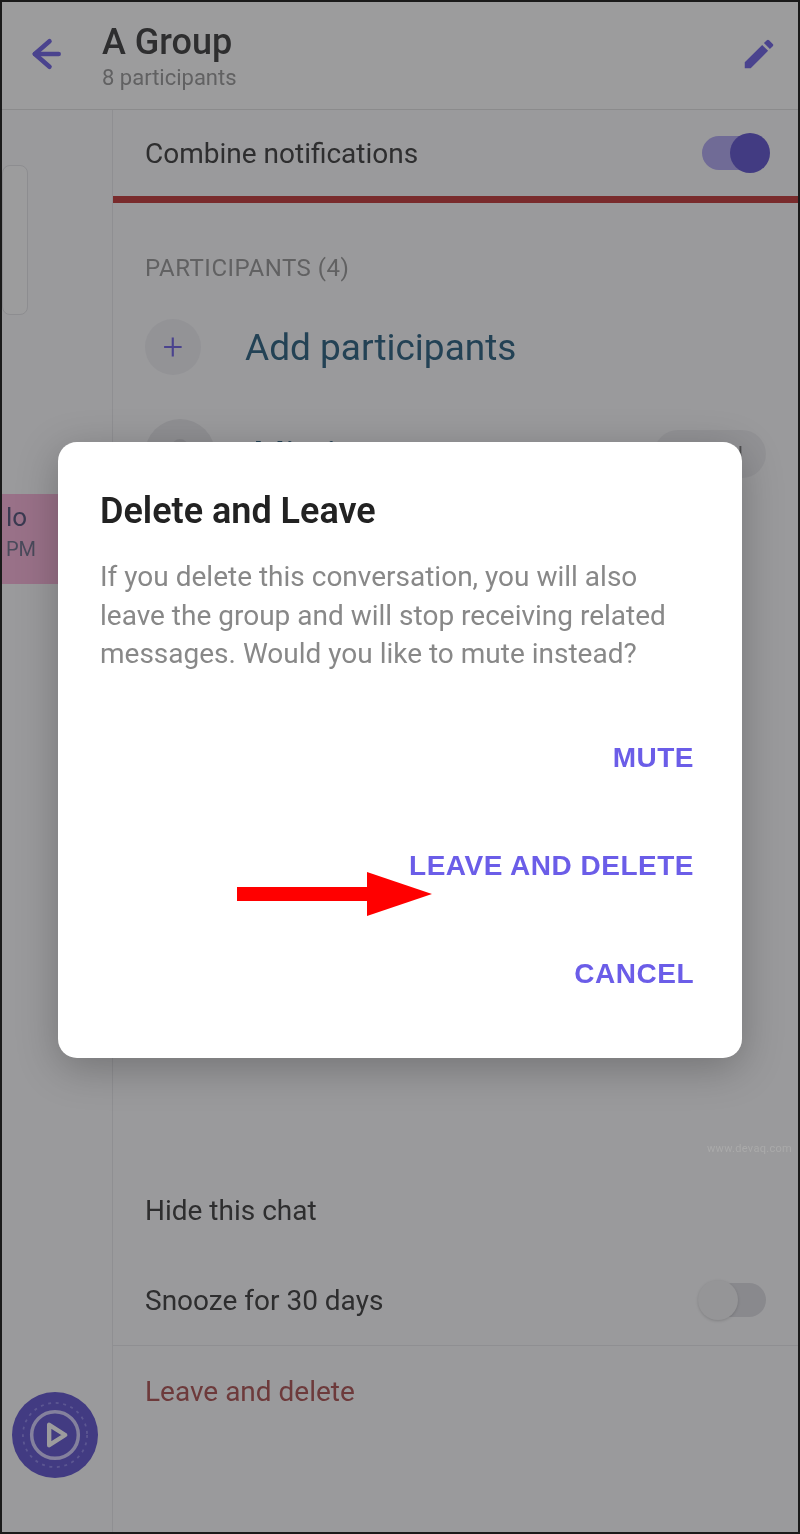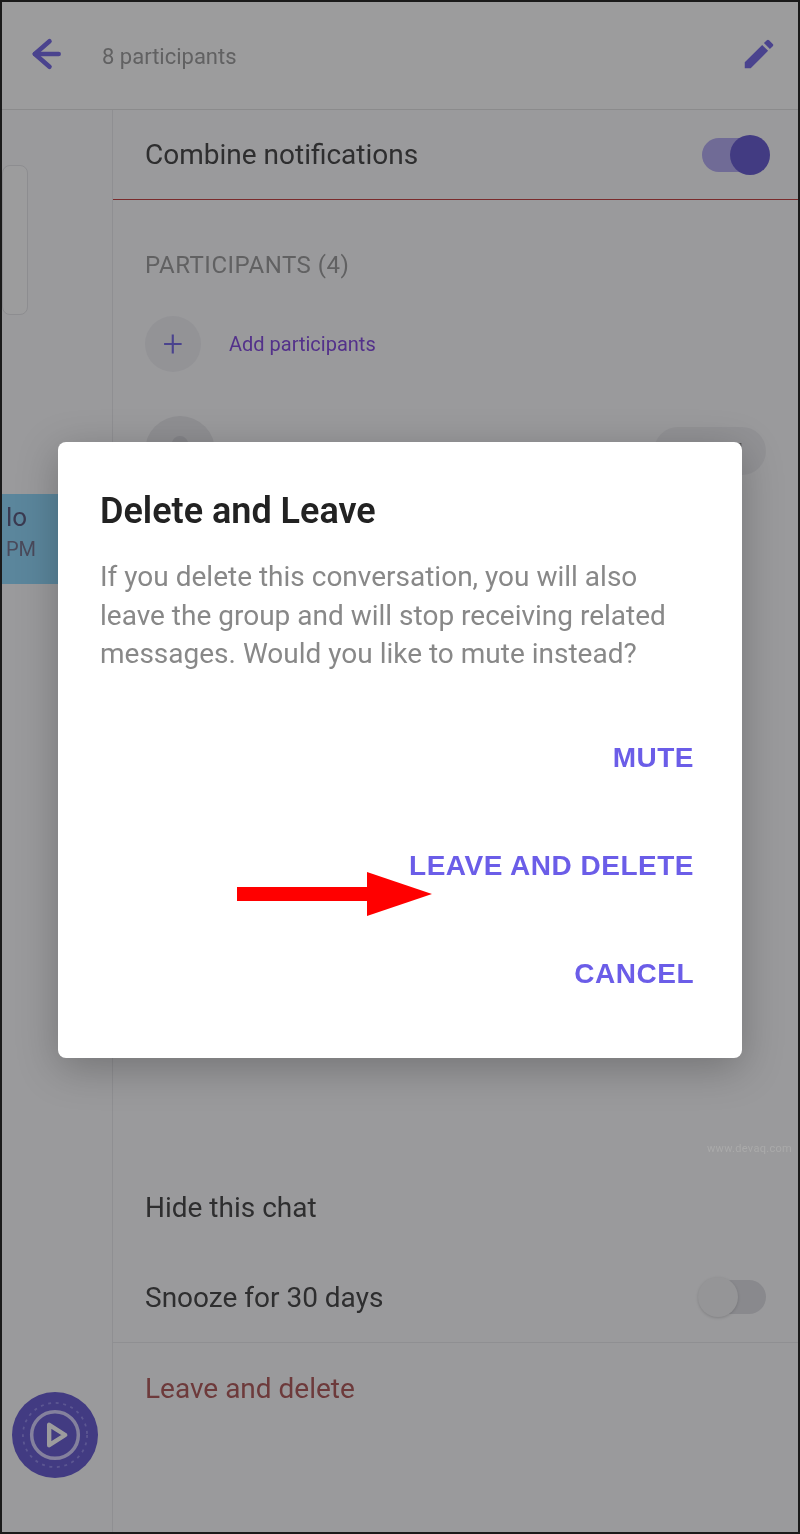--- a/index.html
+++ b/index.html
@@ -56,21 +56,21 @@
       left: 0; top: 55px;
       width: 26px; height: 150px;
       background: #fff;
       border: 1px solid #e0e0e4;
       border-radius: 8px;
     }
     .sliver-sel {
       position: absolute;
       left: 0; top: 384px;
       width: 88px; height: 90px;
-      background: #7dd3fc;
+      background: #f9a8d4;
       color: #3b3a66;
       font-size: 26px;
       padding: 8px 4px;
       overflow: hidden;
     }
     .sliver-sel .l1 { display:block; }
     .sliver-sel .l2 { font-size: 20px; color:#5a5a7a; }
     .fab-play {
       position: absolute;
       left: 10px; bottom: 58px;
@@ -101,39 +101,39 @@
     .toggle-off .knob { background: #f0f0f2; right: auto; left: -4px; box-shadow: 0 1px 3px rgba(0,0,0,0.2);}
     .section-title {
       font-size: 24px; color: #888; letter-spacing: 0.5px;
     }
     .add-btn {
       width: 56px; height: 56px; border-radius: 50%;
       background: #ecece f; background: #ececf1;
       display: flex; align-items: center; justify-content: center;
       color: #5b4ce0; font-size: 36px; font-weight: 300;
     }
-    .participant-name { font-size: 20px; color: #6d28d9; }
+    .participant-name { font-size: 37px; color: #0c4a6e; margin-left: 16px; }
     .avatar-ph {
       width: 70px; height: 70px; border-radius: 50%;
       background: #e4e4e8; display:flex; align-items:center; justify-content:center;
       margin-right: 22px; flex-shrink: 0;
       position: relative;
     }
     .avatar-ph svg { width: 40px; height: 40px; opacity: 0.6; }
     .admin-badge {
       background: #ebebef; color: #666;
       font-size: 20px; letter-spacing: 1px;
       padding: 12px 22px; border-radius: 28px;
     }
     
     .dialog {
       position: absolute;
       left: 56px; right: 56px; top: 440px;
       background: #fff;
-      border-radius: 8px;
+      border-radius: 19px;
       box-shadow: 0 10px 40px rgba(0,0,0,0.25);
       z-index: 20;
       padding: 48px 42px 30px 42px;
     }
     .dialog-title { font-size: 36px; font-weight: 600; color: #222; margin-bottom: 26px;}
     .dialog-body { font-size: 28px; color: #888; line-height: 1.38; margin-bottom: 30px;}
     .dialog-actions { text-align: right; }
     .dialog-btn {
       display: block; width: 100%;
       text-align: right;
@@ -161,20 +161,21 @@
 <body>
 
 <div class="header">
   <div class="back-icon">
     <svg viewBox="0 0 24 24" width="44" height="44" fill="none" stroke="currentColor" stroke-width="2.5" stroke-linecap="round" stroke-linejoin="round">
         <polyline points="15 5 7 12 15 19"></polyline>
         <line x1="7" y1="12" x2="20" y2="12"></line>
       </svg>
   </div>
   <div class="title-block">
+    <div class="group-title">A Group</div>
     <div class="group-sub">8 participants</div>
   </div>
   <div class="edit-icon">
     <svg viewBox="0 0 24 24" width="38" height="38" fill="currentColor">
         <path d="M3 17.25V21h3.75l11-11-3.75-3.75-11 11zM20.7 7.04a1 1 0 0 0 0-1.41l-2.34-2.34a1 1 0 0 0-1.41 0l-1.83 1.83 3.75 3.75 1.83-1.83z"></path>
       </svg>
   </div>
 </div>
 
 <div class="left-sliver">
@@ -186,21 +187,21 @@
   <div class="fab-play">
     <svg viewBox="0 0 24 24">
         <circle cx="12" cy="12" r="11" fill="none" stroke="#7f75e8" stroke-width="0.6" stroke-dasharray="1 1.6"></circle>
         <circle cx="12" cy="12" r="8" fill="none" stroke="#cfc8ff" stroke-width="1.2"></circle>
         <polygon points="10,8.5 10,15.5 15.5,12" fill="none" stroke="#fff" stroke-width="1.5" stroke-linejoin="round"></polygon>
       </svg>
   </div>
 </div>
 
 <div class="content">
-  <div class="row" style="border-bottom:1px solid #b91c1c;">
+  <div class="row" style="border-bottom:7px solid #b91c1c;">
     <div class="row-label">Combine notifications</div>
     <div class="toggle">
         <div class="knob"></div>
       </div>
   </div>
 
   <div class="row" style="padding-top:48px; padding-bottom:8px;">
     <div class="section-title">PARTICIPANTS (4)</div>
   </div>
 

